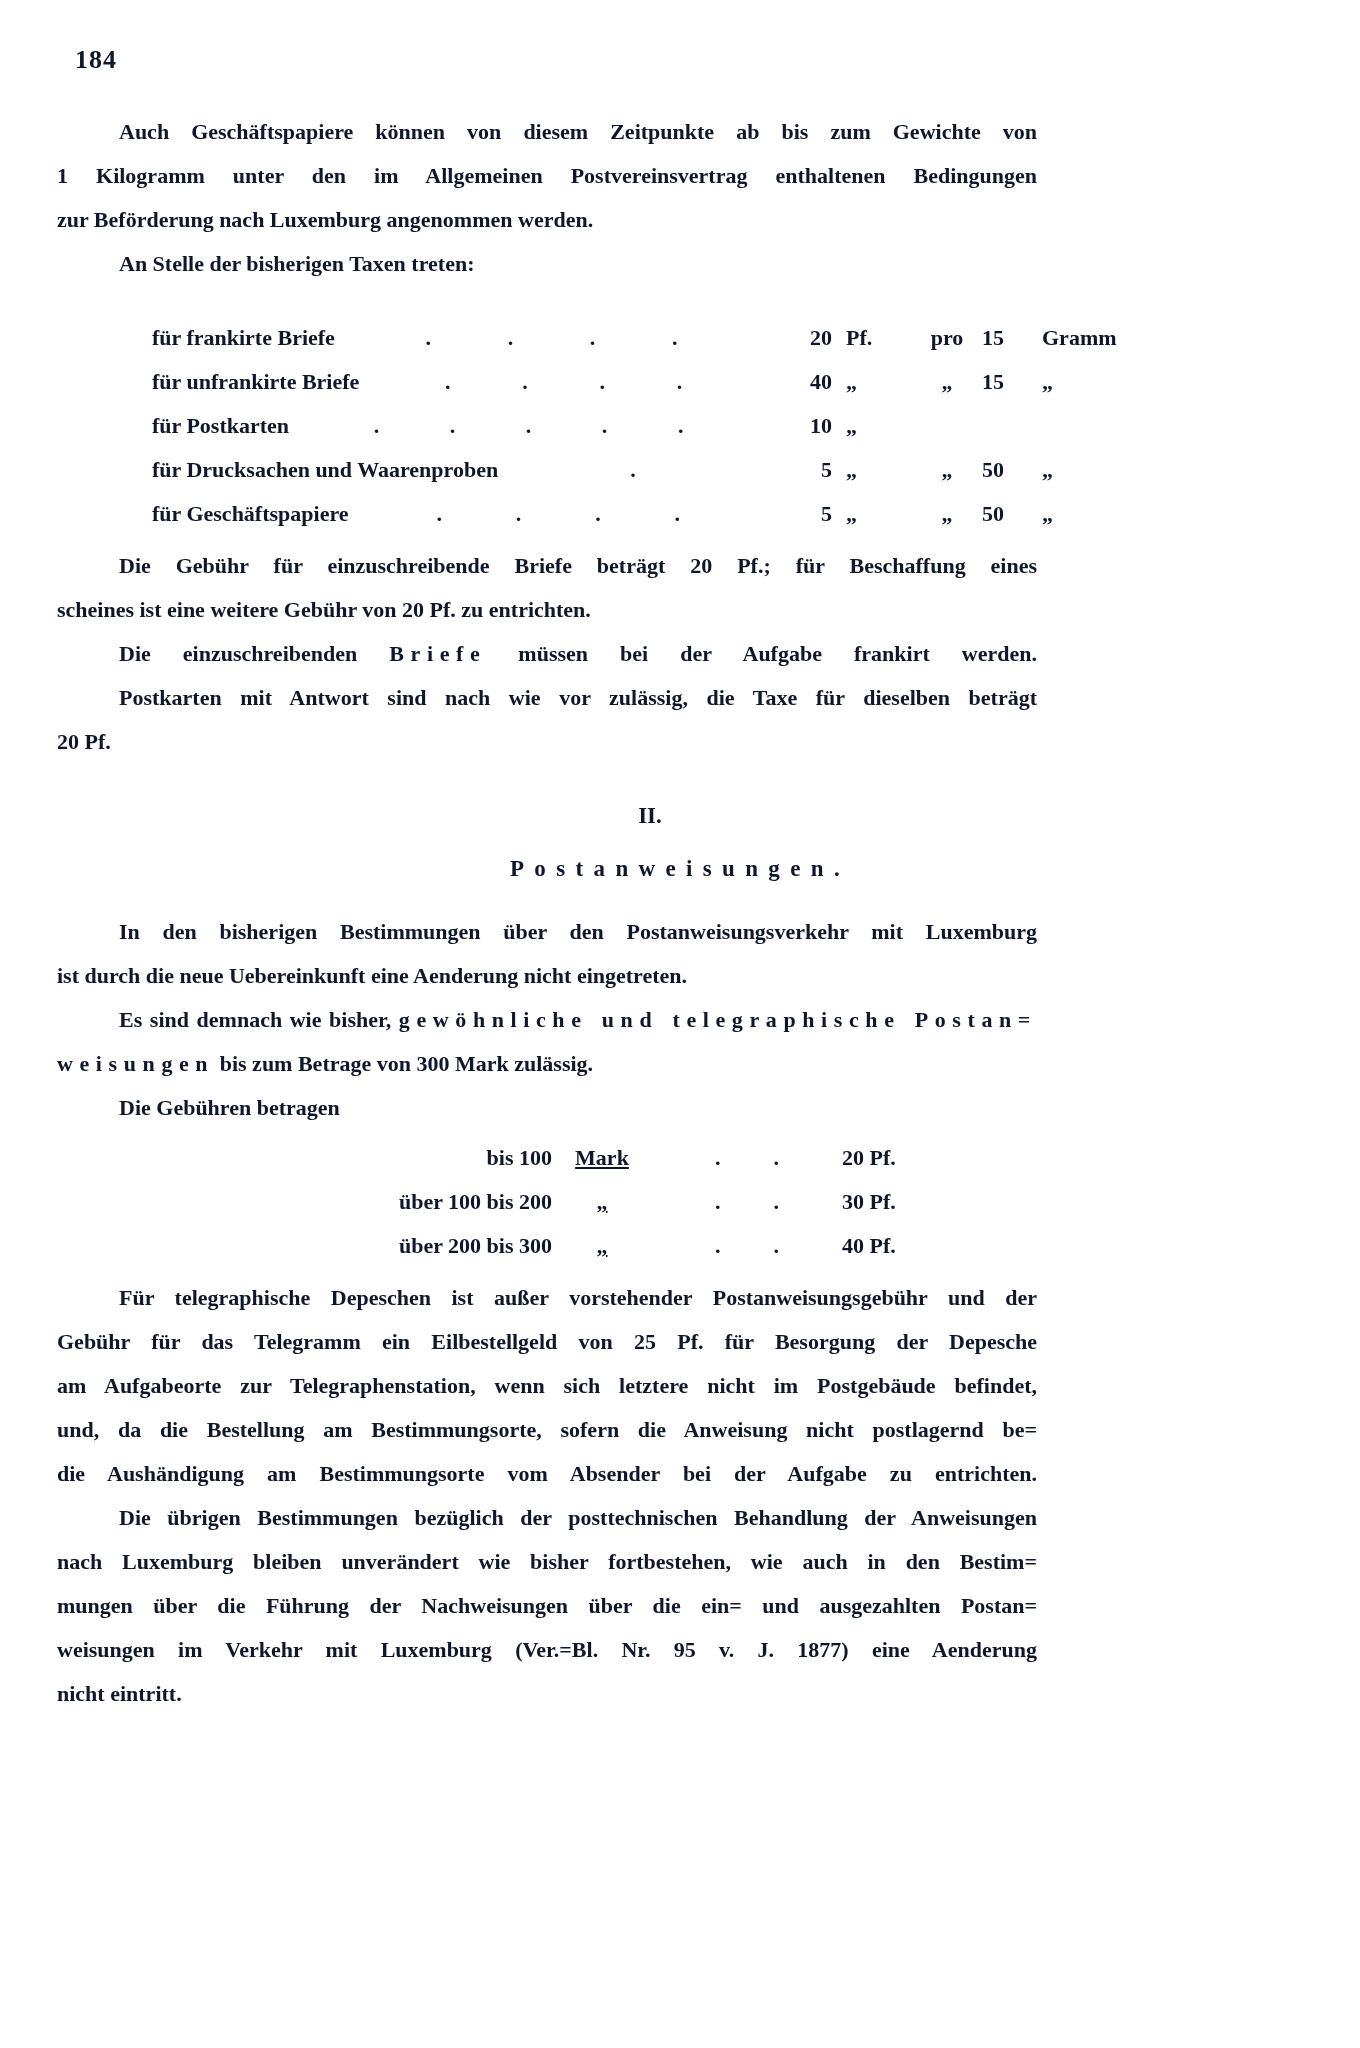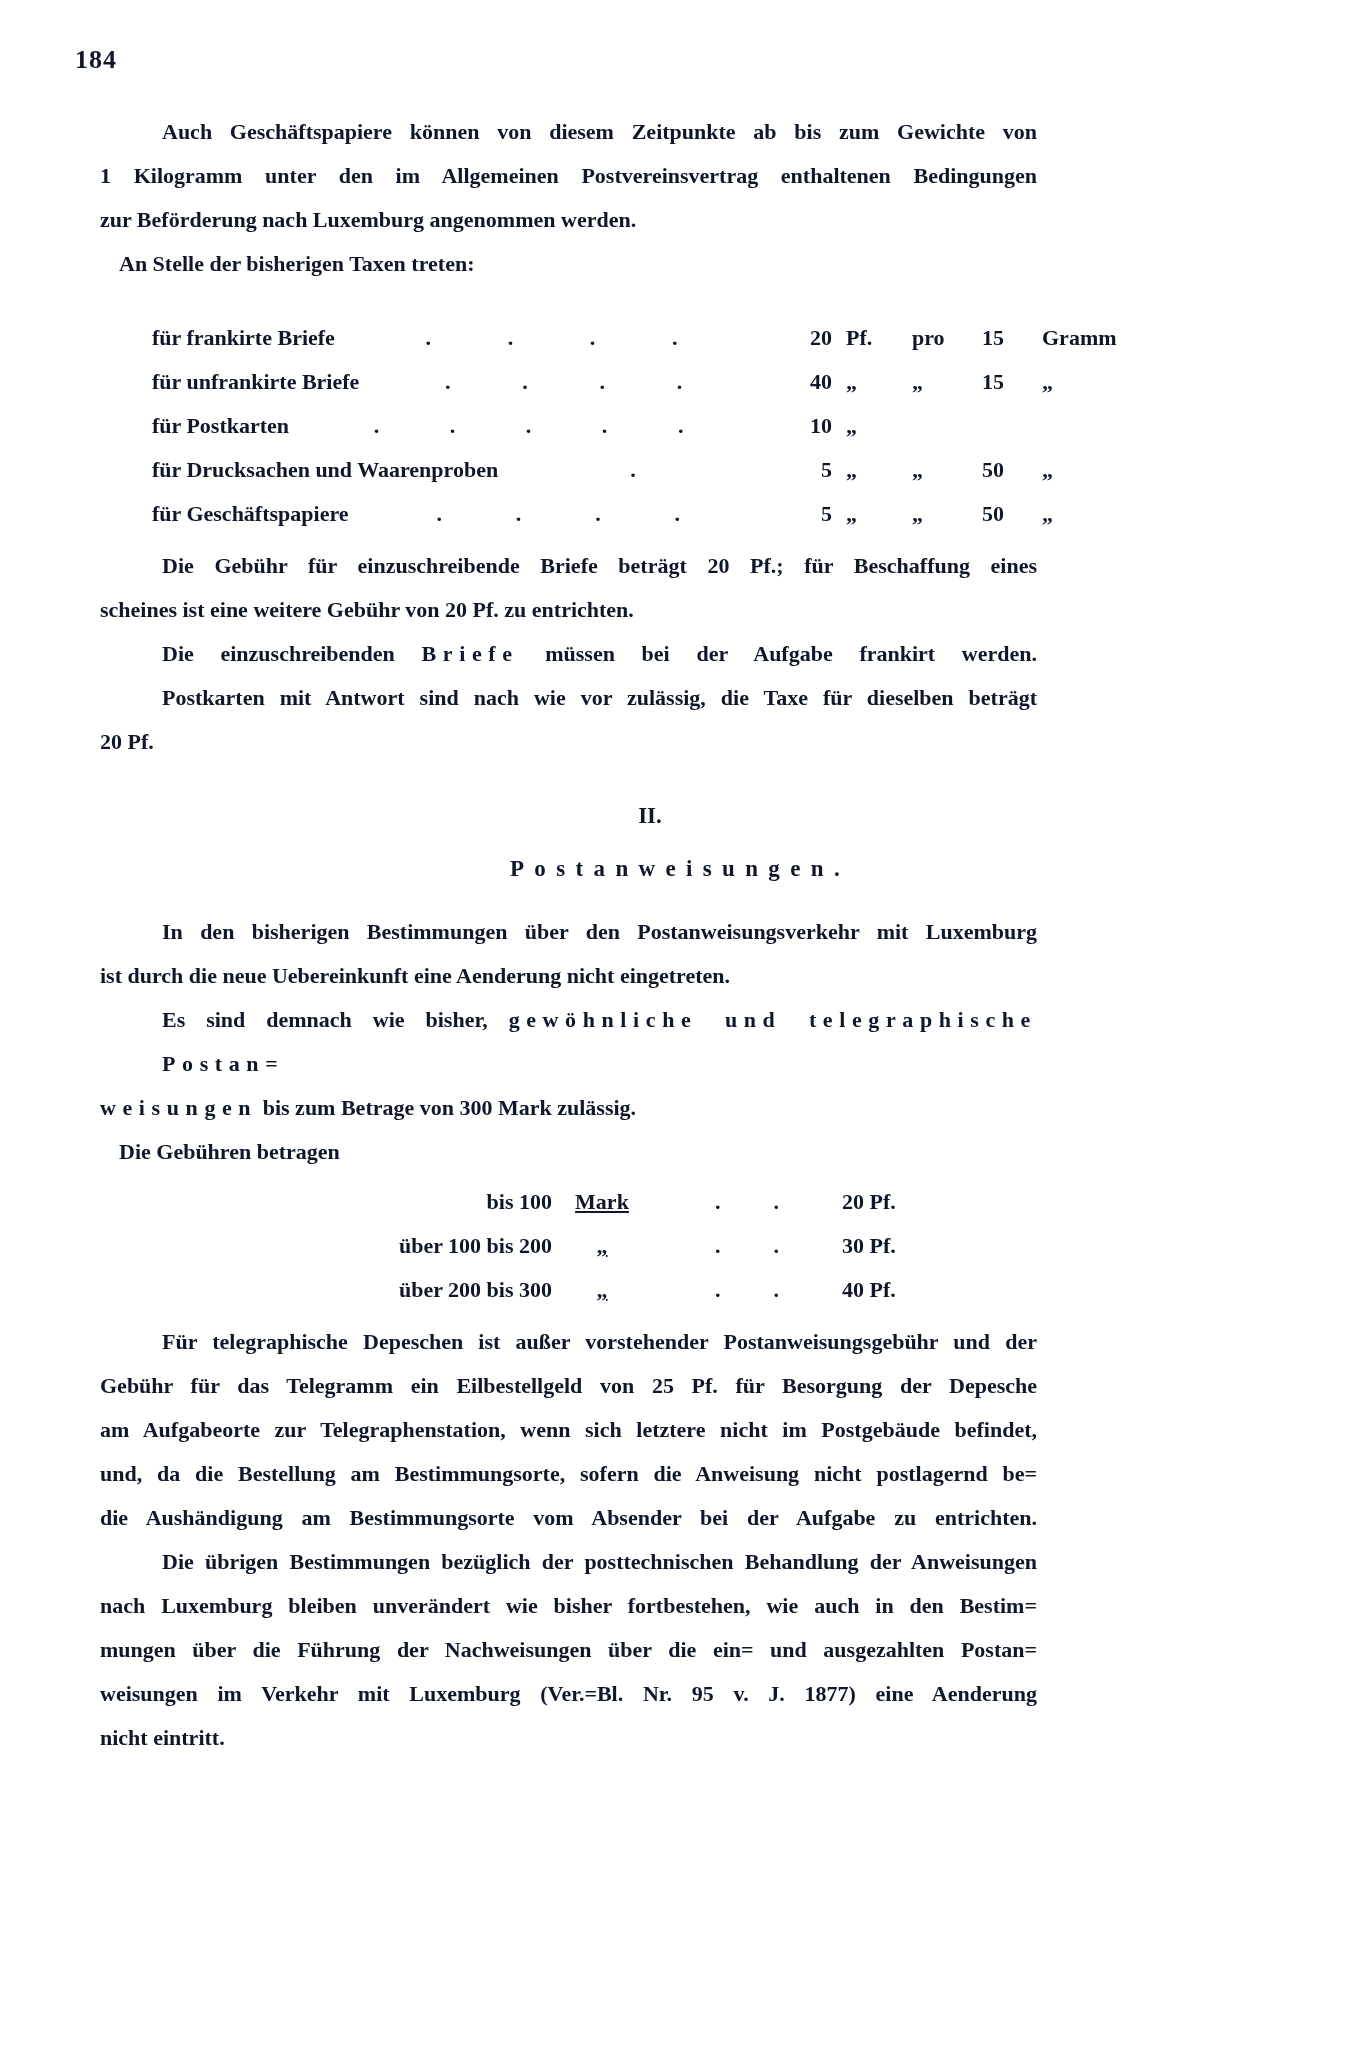--- a/index.html
+++ b/index.html
@@ -3,38 +3,38 @@
 <meta charset="utf-8">
 <style>
   html, body { margin:0; padding:0; background:#ffffff; }
   .page {
     position:relative; width:1360px; height:2048px; overflow:hidden;
     background:#ffffff; color:#0f172a;
     font-family:"Liberation Serif", serif; font-weight:bold; font-size:22px;
   }
   .pageno { margin:38px 0 0 75px; font-size:26px; line-height:44px; letter-spacing:1px; }
   .col { margin-left:57px; width:980px; }
-  .ln { line-height:44px; text-align:justify; text-align-last:justify;margin-left:43px; }
+  .ln { line-height:44px; text-align:justify; text-align-last:justify; }
   .last { text-align-last:left; }
   .short { line-height:44px; text-align:left; text-align-last:left; }
   .ind { padding-left:62px; }
   .sp { letter-spacing:0.30em; }
   .mt28 { margin-top:28px; }
   .mt8 { margin-top:8px; }
 
   .sec-num { width:1300px; text-align:center; line-height:44px; margin-top:30px; font-size:23px; }
   .sec-title { width:1360px; text-align:center; line-height:46px; margin:8px 0 18px 0; font-size:23px; letter-spacing:0.45em; }
 
   .t1 { margin-left:57px; width:1100px; margin-top:30px; }
   .t1-row { display:flex; align-items:baseline; line-height:44px; }
   .t1-label { flex:0 0 auto; padding-left:95px; white-space:nowrap; }
   .leader { flex:1 1 auto; display:flex; justify-content:space-evenly; align-items:baseline; overflow:hidden; padding:0 14px; min-width:0; }
   .t1-amt { flex:0 0 64px; text-align:right; }
   .t1-unit { flex:0 0 80px; padding-left:14px; box-sizing:border-box; }
-  .t1-per { flex:0 0 70px; }
+  .t1-per { flex:0 0 70px;text-align:center; }
   .t1-wt { flex:0 0 60px; }
   .t1-wu { flex:0 0 115px; }
 
   .t2 { margin-left:322px; width:655px; margin-top:6px; }
   .t2-row { display:flex; align-items:baseline; line-height:44px; }
   .t2-range { flex:0 0 230px; text-align:right; white-space:nowrap; }
   .t2-unit { flex:0 0 100px; text-align:center;text-decoration:underline; }
   .t2-leader { flex:1 1 auto; display:flex; justify-content:space-evenly; align-items:baseline; padding:0 10px; }
   .t2-fee { flex:0 0 135px; text-align:left; white-space:nowrap; }
 </style>

